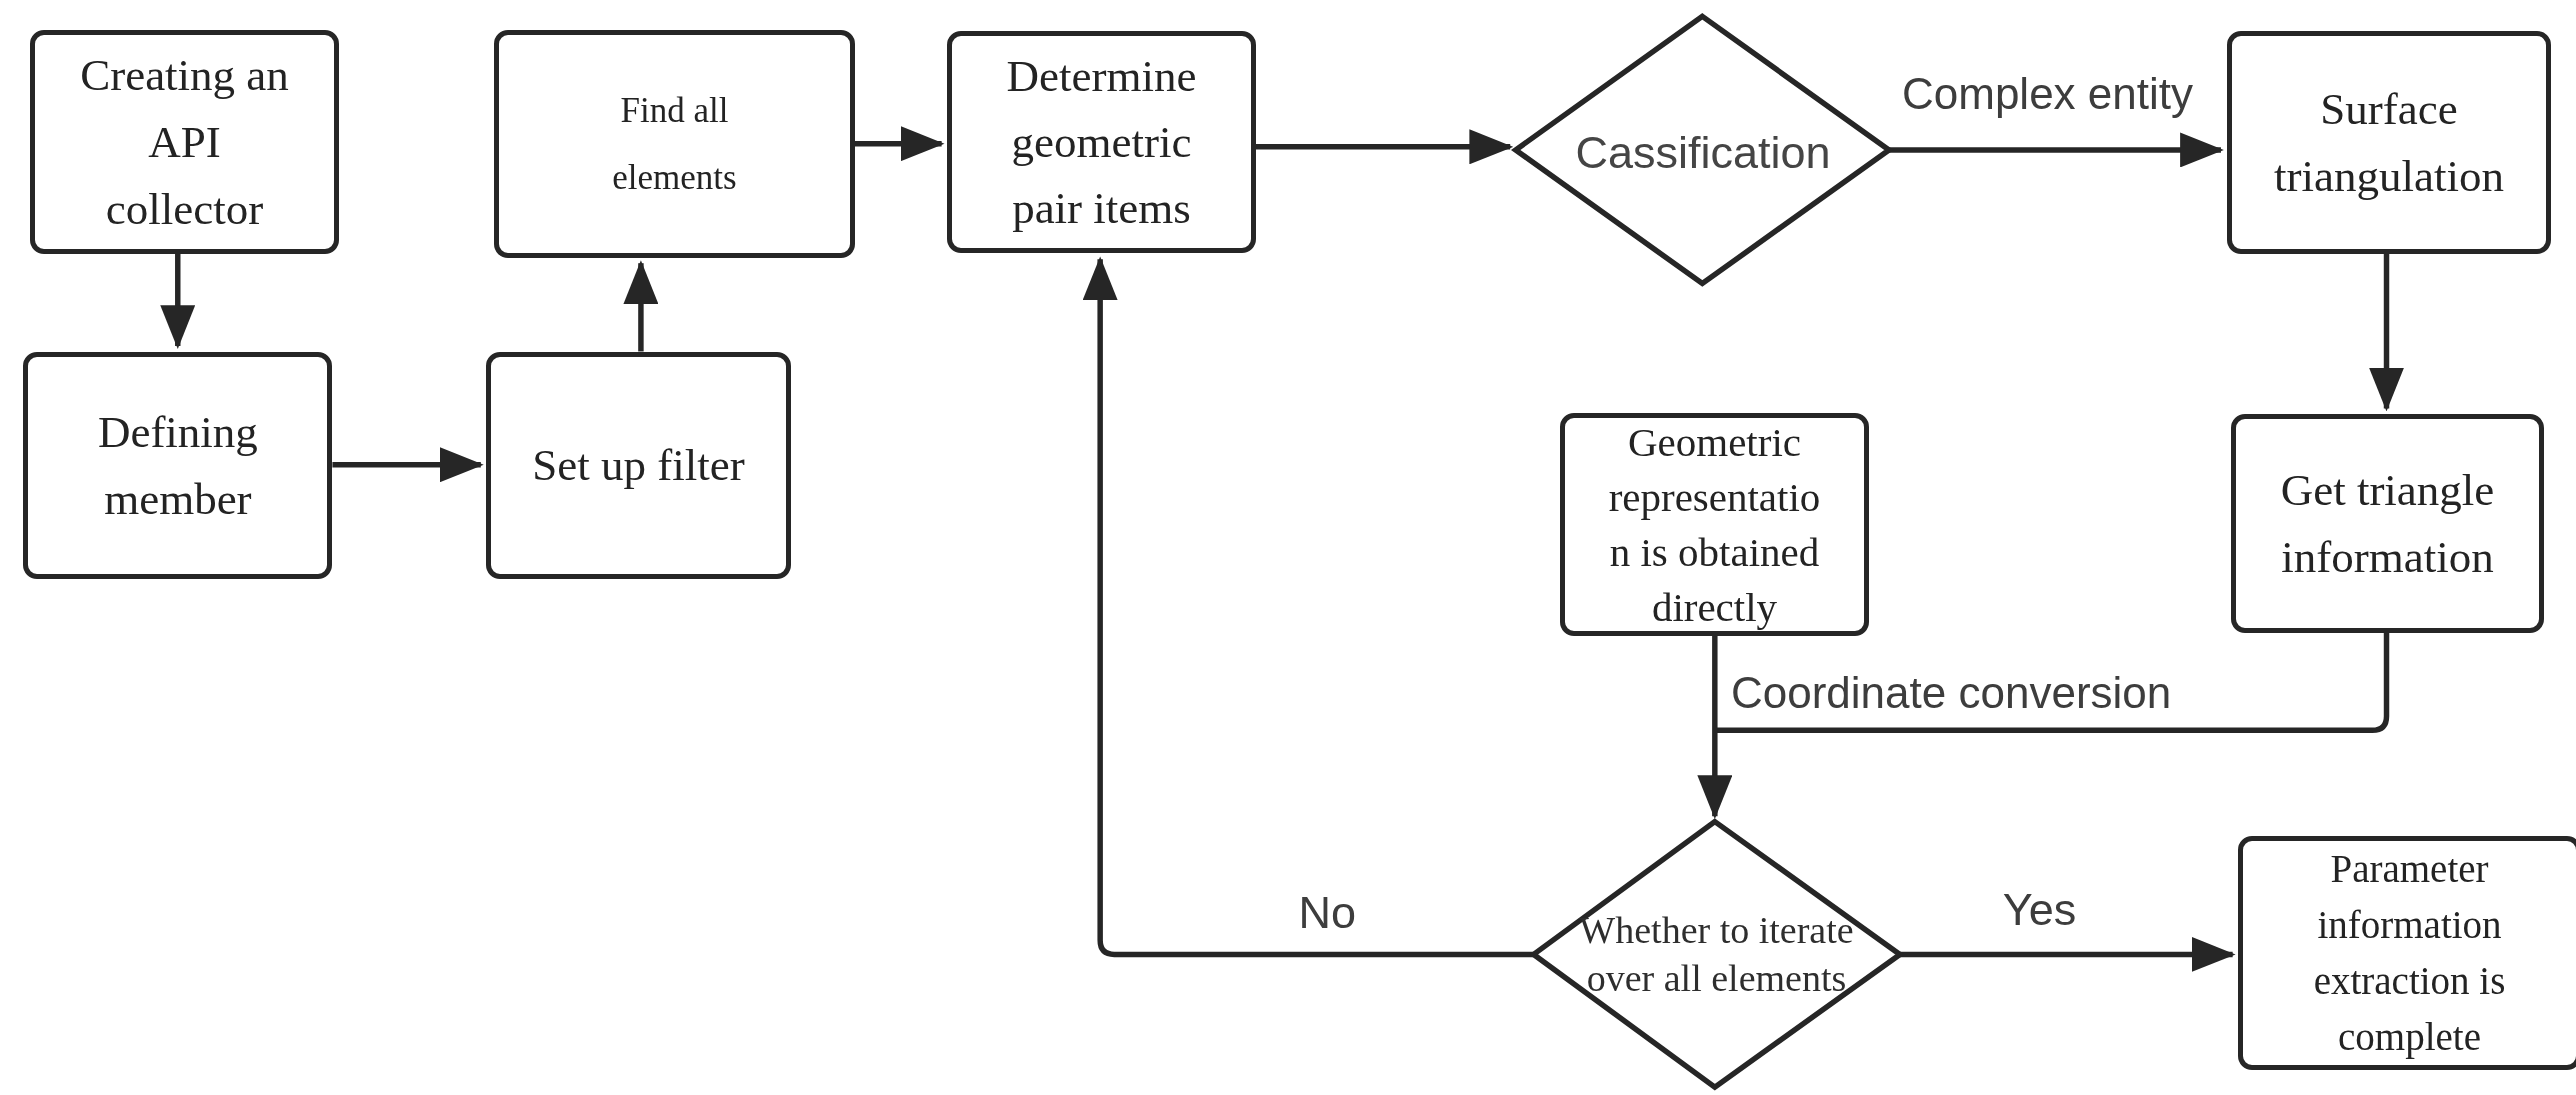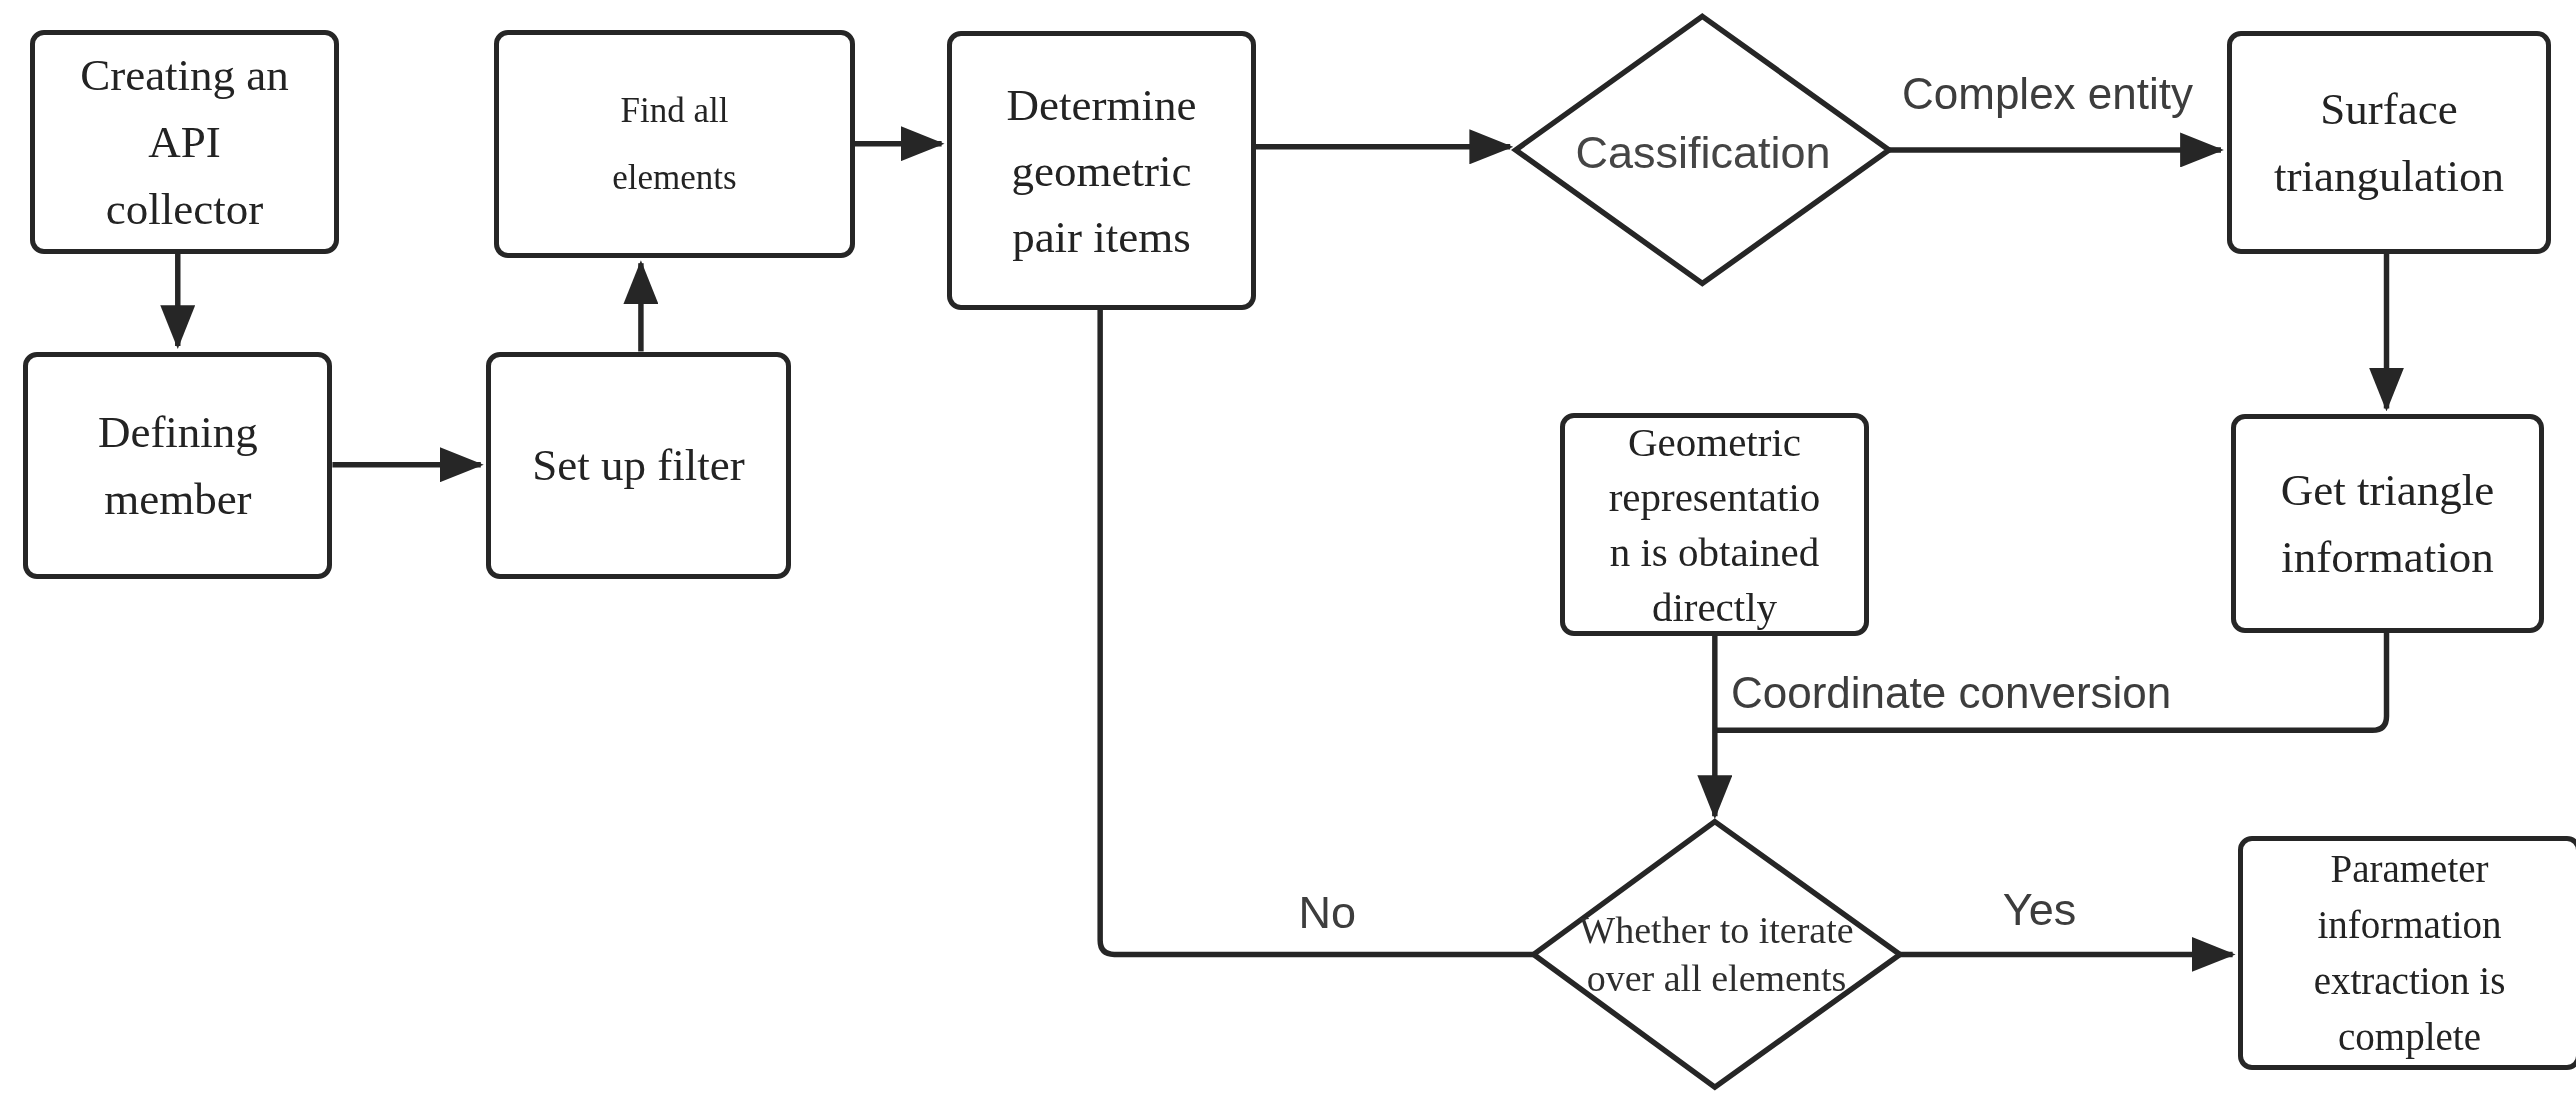--- a/index.html
+++ b/index.html
@@ -98,21 +98,21 @@
 collector</div>
 
   <div class="node" style="left:23.4px; top:352px; width:309px; height:227px; font-size:45px; line-height:67px;">Defining
 member</div>
 
   <div class="node" style="left:486px; top:352px; width:305px; height:227px; font-size:45px; line-height:67px;">Set up filter</div>
 
   <div class="node" style="left:494px; top:30px; width:361px; height:228px; font-size:35px; line-height:67px;">Find all
 elements</div>
 
-  <div class="node" style="left:947px; top:31px; width:309px; height:279px; font-size:45px; line-height:66px;">Determine
+  <div class="node" style="left:947px; top:31px; width:309px; height:222px; font-size:45px; line-height:66px;">Determine
 geometric
 pair items</div>
 
   <div class="node" style="left:2227px; top:31px; width:324px; height:223px; font-size:45px; line-height:67px;">Surface
 triangulation</div>
 
   <div class="node" style="left:2231px; top:414px; width:313px; height:219px; font-size:45px; line-height:67px;">Get triangle
 information</div>
 
   <div class="node" style="left:1560px; top:413px; width:309px; height:223px; font-size:41px; line-height:55px;">Geometric

